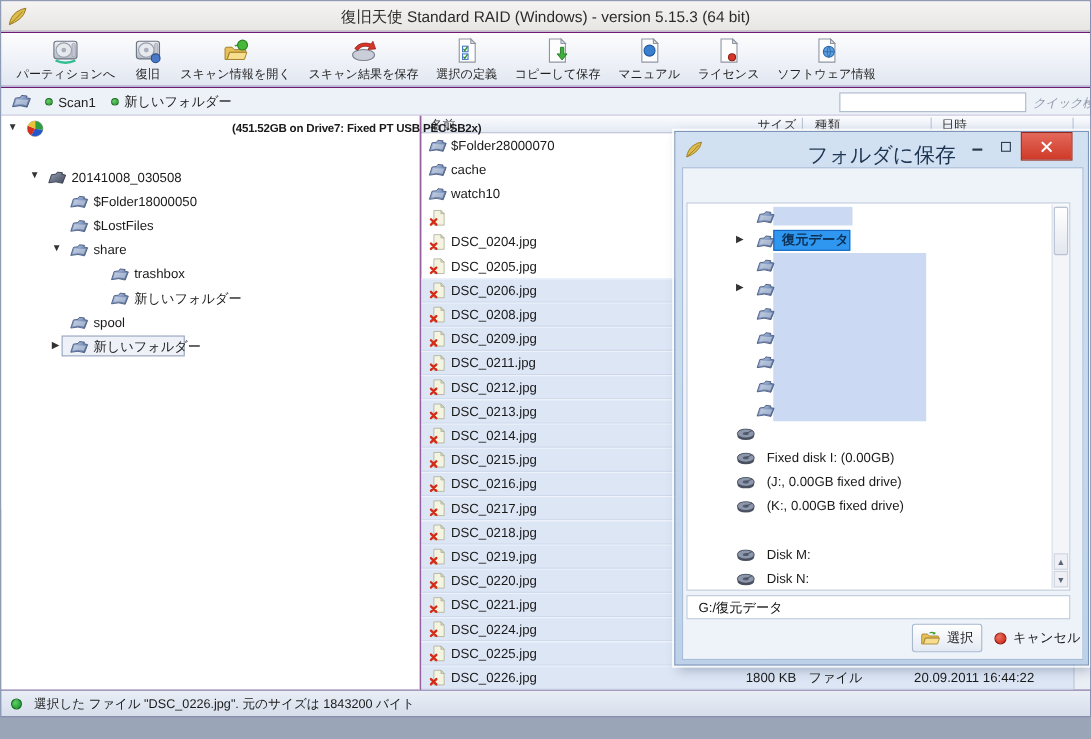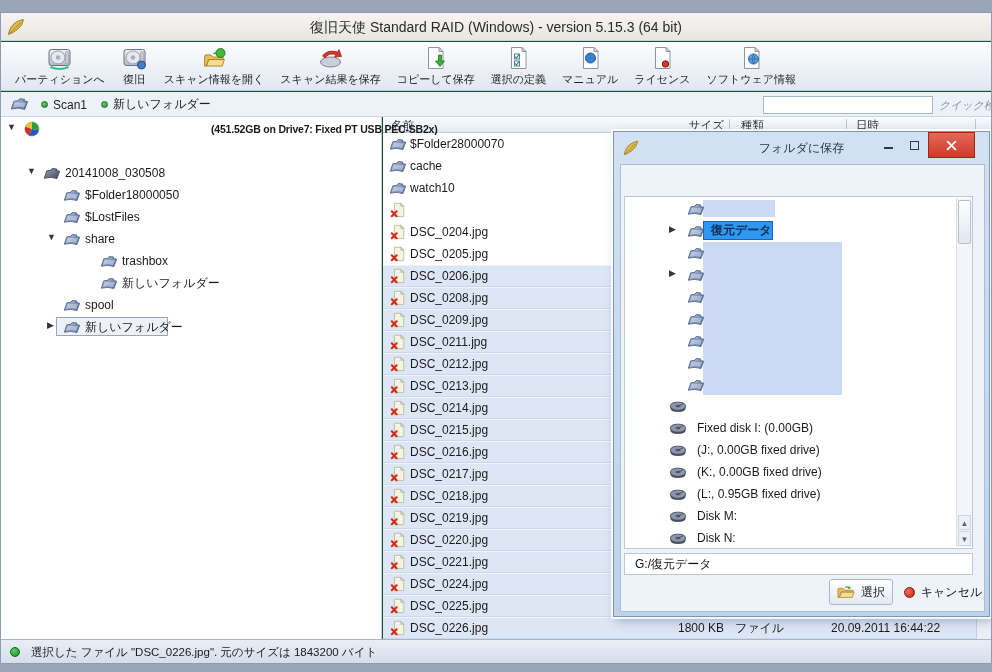--- a/index.html
+++ b/index.html
@@ -1,18 +1,18 @@
 <!DOCTYPE html>
 <html><head>
 <meta charset="utf-8">
 <style>
 *{margin:0;padding:0;box-sizing:border-box}
 body{background:#9aa5b8}
-#page{position:relative;width:992px;height:652px;margin:12px auto;overflow:hidden;
-  font-family:"Liberation Sans","DejaVu Sans",sans-serif;background:#14532d;border:1px solid #8e9bb5}
+#page{position:relative;width:992px;height:652px;margin:0 auto;overflow:hidden;
+  font-family:"Liberation Sans","DejaVu Sans",sans-serif;background:#701a75;border:1px solid #8e9bb5}
 
 #titlebar{position:absolute;left:0;top:0;width:100%;height:28px;
   background:linear-gradient(#f5f4f2,#e8e6e3);border-bottom:1px solid #ccd2da}
 #apptitle{position:absolute;left:0;top:6px;width:100%;text-align:center;font-size:14px;color:#2b2b2b}
 #appicon{position:absolute;left:5px;top:4px;width:20px;height:20px}
 
 #toolbar{position:absolute;left:0;top:29px;width:100%;height:49px;display:flex;align-items:center;
   padding-left:6px;background:linear-gradient(#fdfdfe,#e1e7f1);border-bottom:1px solid #bfc9db}
 .tbtn{display:flex;flex-direction:column;align-items:center;justify-content:center;gap:1px;
   height:46px;padding:2px 8px;cursor:default}
@@ -54,21 +54,21 @@
 
 #statusbar{position:absolute;left:0;top:626px;width:100%;height:46px;border-top:1px solid #a9b4c8;
   background:linear-gradient(#e9eef6,#d5ddea 55%,#c9d3e4)}
 .sdot{position:absolute;left:9px;top:7px;width:10px;height:10px;border-radius:50%;border:1px solid #0d6a17;
   background:radial-gradient(circle at 35% 35%,#5fd06a,#128a1f)}
 #stext{position:absolute;left:30px;top:5px;font-size:11.5px;color:#1a1a1a}
 
 #dialog{position:absolute;left:612px;top:118px;width:377px;height:486px;z-index:10;
   background:linear-gradient(#d2e1f2,#bdd2e9);border:1px solid #7d97b8;
   box-shadow:0 0 0 2px rgba(255,255,255,.85),3px 4px 10px rgba(50,70,100,.35)}
-#dtitletext{position:absolute;left:0;top:8px;width:100%;text-align:center;font-size:12px;color:#1c3450}
+#dtitletext{position:absolute;left:0;top:8px;width:100%;text-align:center;font-size:19px;color:#1c3450}
 #dicon{position:absolute;left:8px;top:7px;width:18px;height:18px}
 .winbtn{position:absolute;top:0;height:26px;display:flex;align-items:center;justify-content:center;cursor:default}
 #btnmin{left:262px;width:24px}
 #btnmax{left:288px;width:24px}
 #btnclose{left:314px;width:47px;background:linear-gradient(#e4685a,#cf3a28);border:1px solid #9c2618}
 .glyph-min{width:9px;height:2px;background:#2a3a50;margin-top:6px}
 .glyph-max{width:9px;height:9px;border:1.5px solid #2a3a50}
 #dcontent{position:absolute;left:6px;top:32px;width:365px;height:448px;background:#eef3fa;border:1px solid #a9bdd7}
 #dtoolbar{position:absolute;left:1px;top:1px;width:361px;height:28px;background:#fbfcfe;border-bottom:1px solid #dfe5ee}
 #newfolderbtn{position:absolute;left:4px;top:2px;height:24px;display:flex;align-items:center;gap:7px;padding:0 8px;font-size:12px;color:#1a1a1a}
@@ -236,29 +236,29 @@
         <div class="tblbl">スキャン情報を開く</div>
       </div>
       <div class="tbtn">
         <svg class="icn">
           <use href="#tb-save-scan"></use>
         </svg>
         <div class="tblbl">スキャン結果を保存</div>
       </div>
       <div class="tbtn">
         <svg class="icn">
+          <use href="#tb-def-selection"></use>
+        </svg>
+        <div class="tblbl">選択の定義</div>
+      </div>
+      <div class="tbtn">
+        <svg class="icn">
           <use href="#tb-copy-save"></use>
         </svg>
         <div class="tblbl">コピーして保存</div>
-      </div>
-      <div class="tbtn">
-        <svg class="icn">
-          <use href="#tb-def-selection"></use>
-        </svg>
-        <div class="tblbl">選択の定義</div>
       </div>
       <div class="tbtn">
         <svg class="icn">
           <use href="#tb-manual"></use>
         </svg>
         <div class="tblbl">マニュアル</div>
       </div>
       <div class="tbtn">
         <svg class="icn">
           <use href="#tb-license"></use>
@@ -611,26 +611,20 @@
                 <use href="#disk"></use>
               </svg>
               <span class="lbl" style="left: 72px;">(J:, 0.00GB fixed drive)</span>
             </div>
             <div class="drowi" style="top: 265px;">
               <svg class="icn" style="left: 44px;">
                 <use href="#disk"></use>
               </svg>
               <span class="lbl" style="left: 72px;">(K:, 0.00GB fixed drive)</span>
             </div>
-            <div class="drowi" style="top: 287px;">
-              <svg class="icn" style="left: 44px;">
-                <use href="#disk"></use>
-              </svg>
-              <span class="lbl" style="left: 72px;">(L:, 0.95GB fixed drive)</span>
-            </div>
             <div class="drowi" style="top: 309px;">
               <svg class="icn" style="left: 44px;">
                 <use href="#disk"></use>
               </svg>
               <span class="lbl" style="left: 72px;">Disk M:</span>
             </div>
             <div class="drowi" style="top: 331px;">
               <svg class="icn" style="left: 44px;">
                 <use href="#disk"></use>
               </svg>

